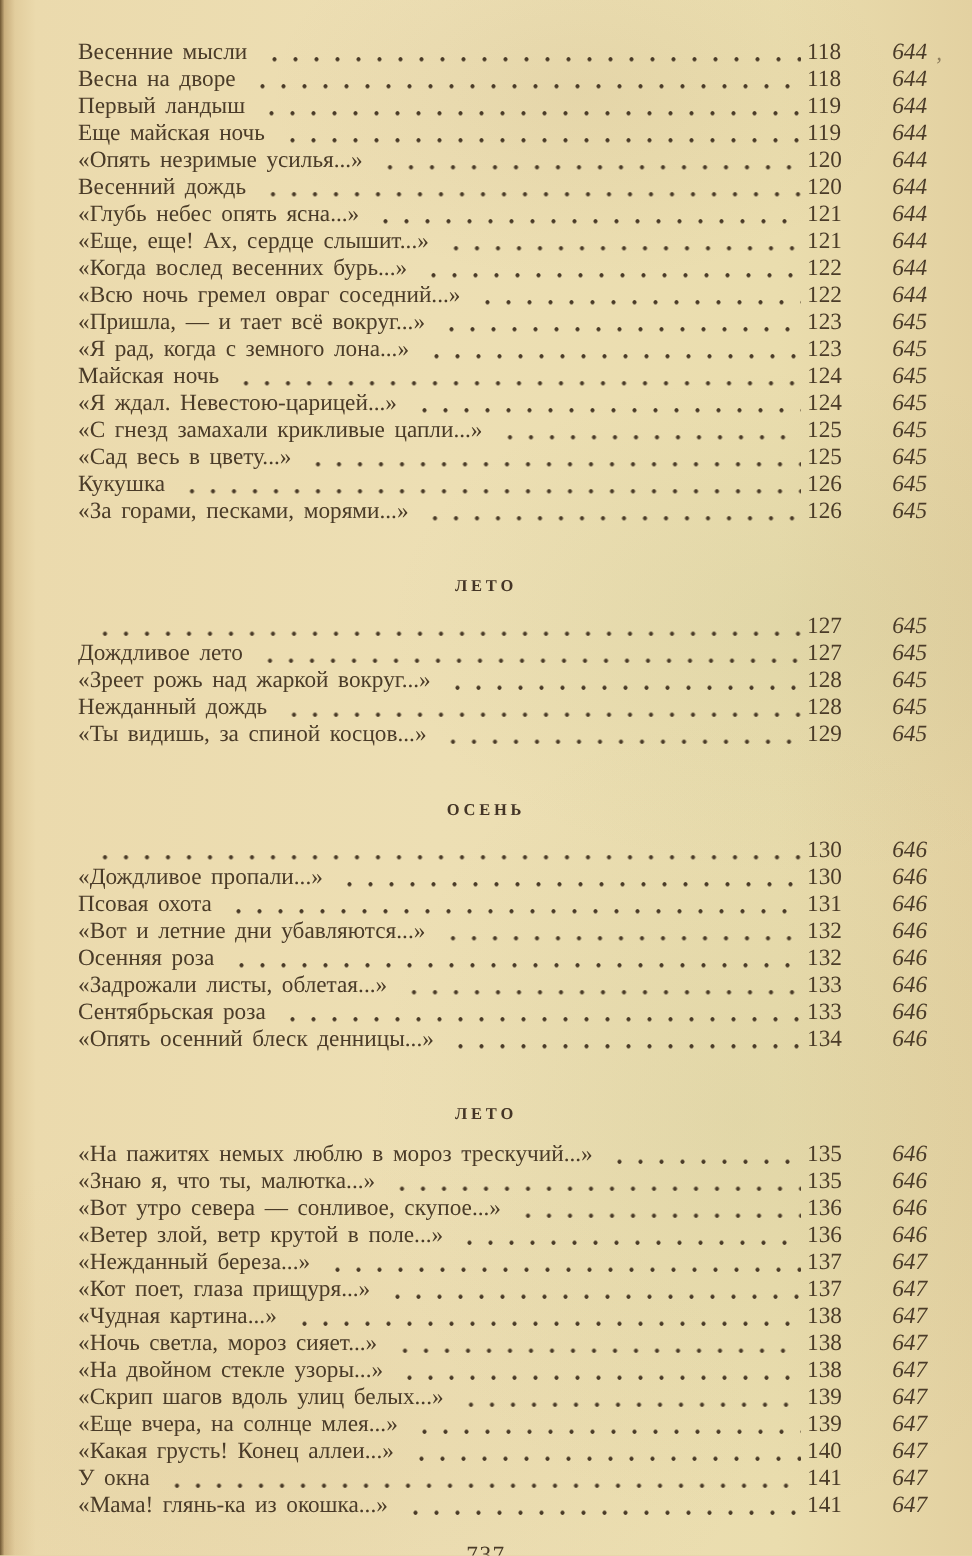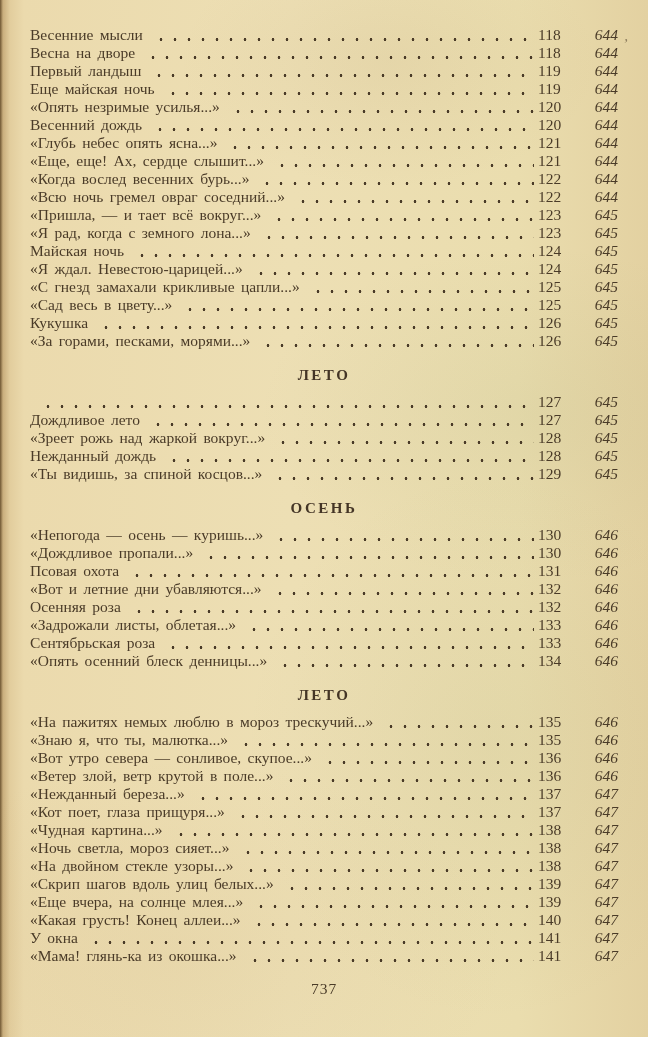--- a/index.html
+++ b/index.html
@@ -22,36 +22,37 @@
       radial-gradient(ellipse 300px 180px at 60% 6%, rgba(170,140,95,0.10), rgba(170,140,95,0) 70%),
       linear-gradient(90deg, #6e5632 0px, #c9ae7d 3px, #e2cd9d 10px, #ebdaad 24px, #eddfb4 45%, #eaddae 80%, #e3d1a1 100%);
   }
   .row {
     display: flex;
     align-items: baseline;
     height: 18px;
     line-height: 18px;
     white-space: nowrap;
     word-spacing: 2.5px;
+    margin-left: 22px;
   }
   .title { flex: 0 0 auto; }
   .leader {
     flex: 1 1 auto;
     align-self: stretch;
     margin: 0 4px 0 9px;
     background-image: radial-gradient(circle, #4a3b28 1.15px, rgba(74,59,40,0) 1.6px);
     background-size: 14px 3px;
     background-repeat: repeat-x;
     background-position: 2px 11.5px;
   }
   .pnum  { flex: 0 0 36px; }
   .pnote { flex: 0 0 44px; text-align: right; font-style: italic; }
   .toc-heading {
-    margin: 16px 0 9px;
-    font-size: 15px;
+    margin: 32px 0 9px;
+    font-size: 11px;
     font-weight: bold;
     line-height: 18px;
     text-align: center;
     letter-spacing: 2.5px;
     color: #443526;
   }
   .folio { margin-top: 15px; text-align: center; letter-spacing: 1px; }
   .stray {
     position: absolute;
     top: 27px; right: 20px;
@@ -211,21 +212,20 @@
     <span class="pnum">129</span>
     <span class="pnote">645</span>
   </div>
         </div>
     </section>
 
     <section class="toc-section">
       <h2 class="toc-heading">ОСЕНЬ</h2>
       <div class="rows">
           <div class="row">
-    <span class="title">«Непогода — осень — куришь...»</span>
     <span class="leader"></span>
     <span class="pnum">130</span>
     <span class="pnote">646</span>
   </div>
           <div class="row">
     <span class="title">«Дождливое пропали...»</span>
     <span class="leader"></span>
     <span class="pnum">130</span>
     <span class="pnote">646</span>
   </div>

